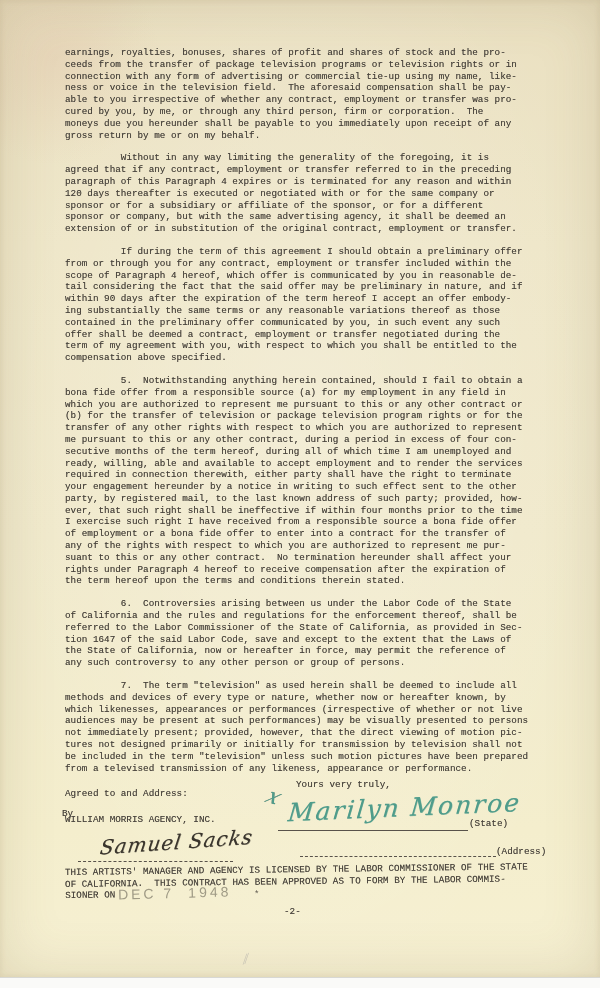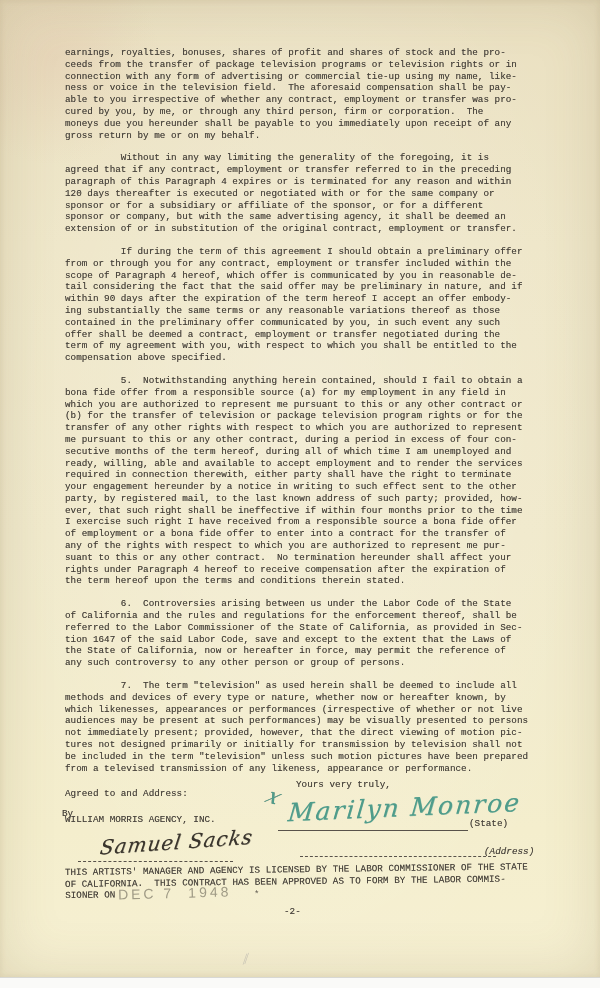--- a/index.html
+++ b/index.html
@@ -168,21 +168,21 @@
       <div class="sig-item hand sig-xmark">x</div>
       <div class="sig-item hand sig-artist">Marilyn Monroe</div>
       <div class="line line-solid" style="left:278px; top:830px; width:190px;"></div>
       <div class="sig-item" style="left:469px; top:818px;">(State)</div>
 
       <div class="sig-item" style="left:62px; top:808px;">By</div>
       <div class="sig-item hand sig-agency-by">Samuel Sacks</div>
       <div class="line line-dashed" style="left:78px; top:861px; width:155px;"></div>
 
       <div class="line line-dashed" style="left:300px; top:856px; width:196px;"></div>
-      <div class="sig-item" style="left:484px; top:846px;font-style:italic;">(Address)</div>
+      <div class="sig-item" style="left:496px; top:846px;">(Address)</div>
     </div>
 
     <div class="footer-block">
       <div class="footer-text">THIS ARTISTS' MANAGER AND AGENCY IS LICENSED BY THE LABOR COMMISSIONER OF THE STATE
 OF CALIFORNIA.  THIS CONTRACT HAS BEEN APPROVED AS TO FORM BY THE LABOR COMMIS-
 SIONER ON</div>
       <div class="stamp"><span>DEC 7</span><span class="yr">1948</span></div>
       <div class="stamp-dot">*</div>
       <div class="page-number">-2-</div>
       <div class="pencil-mark">⁄⁄</div>

